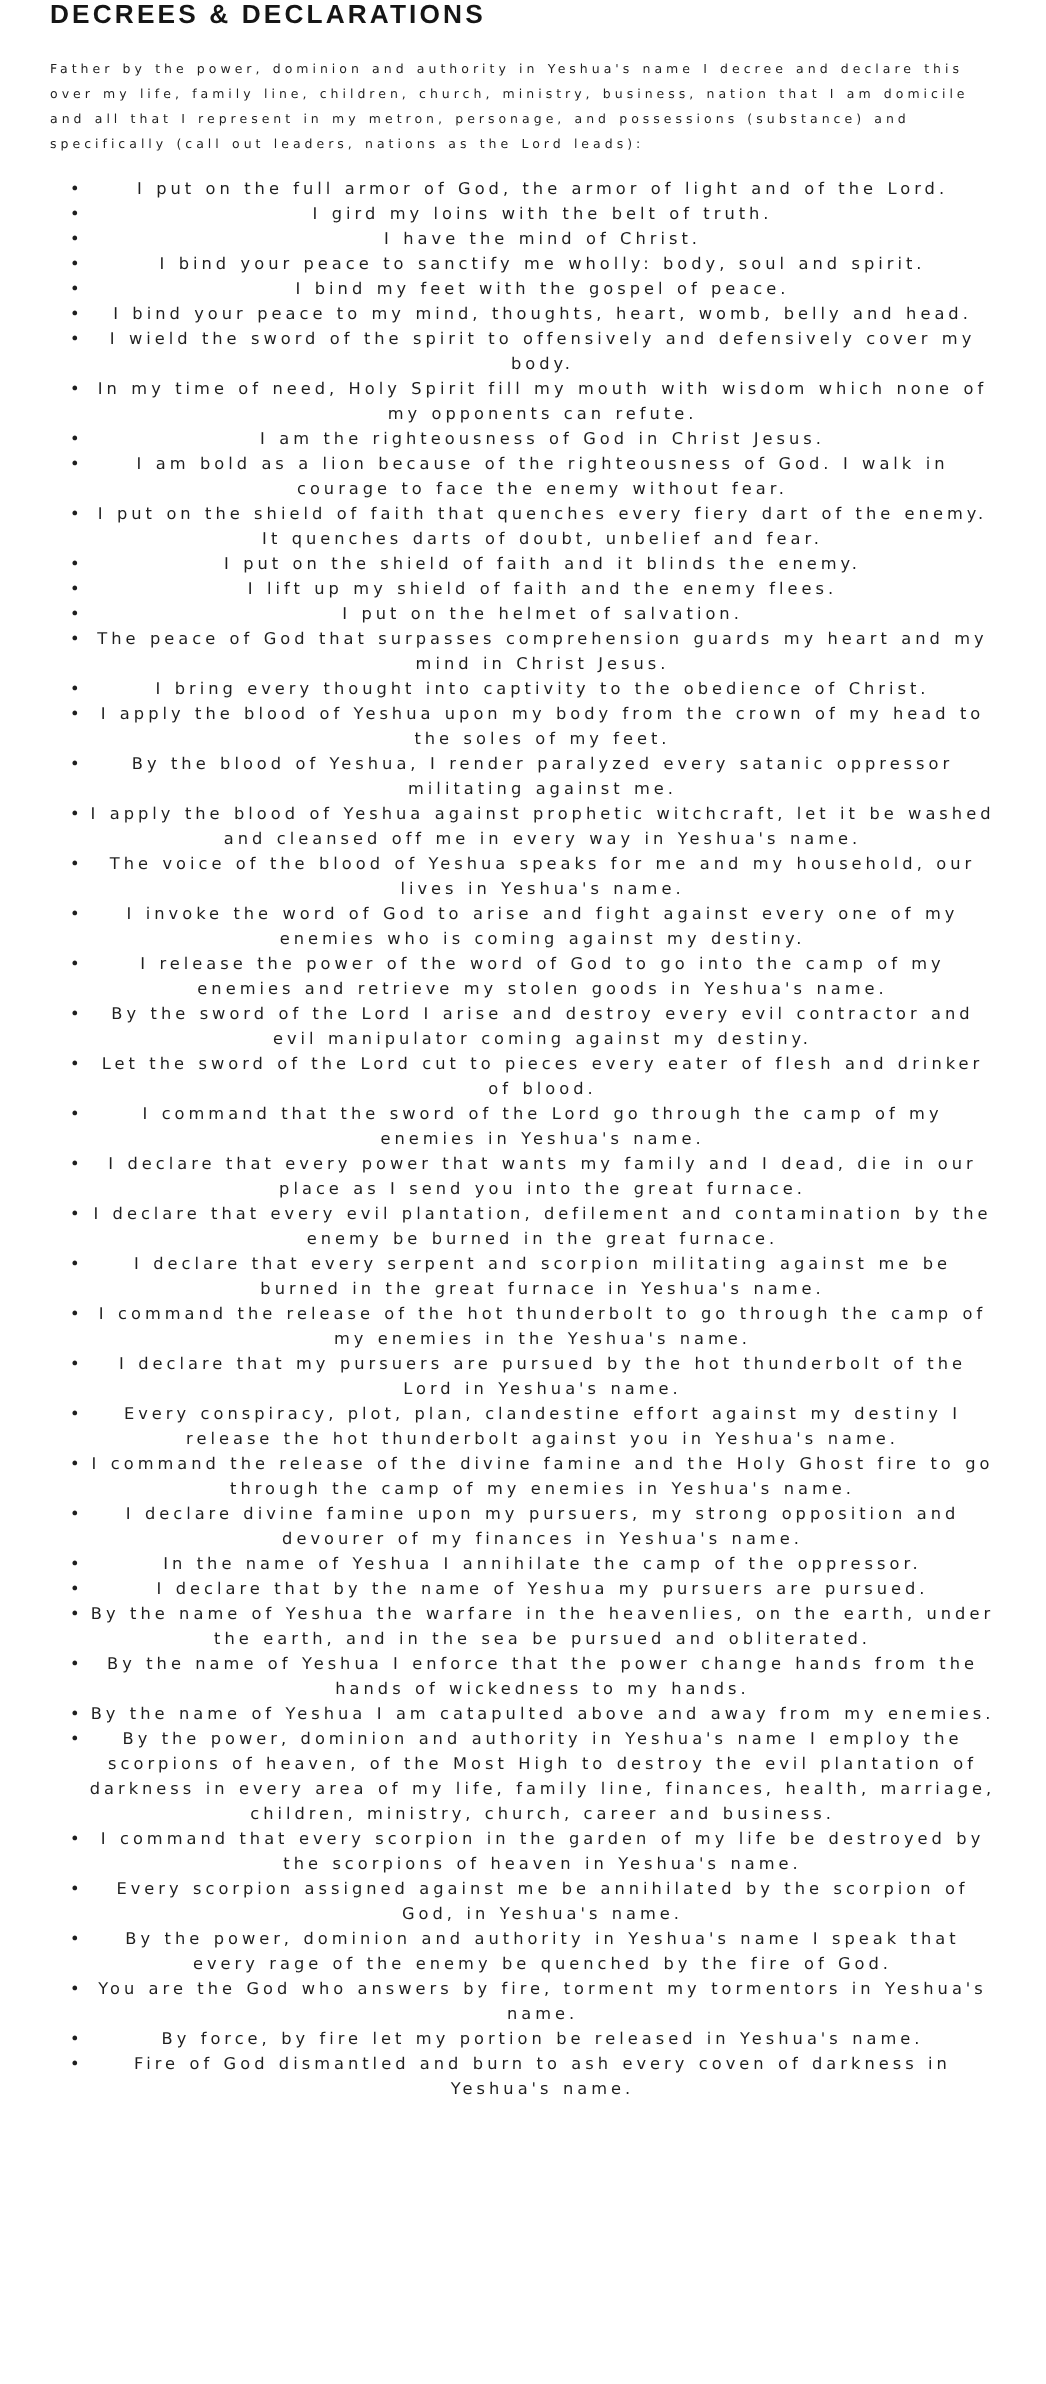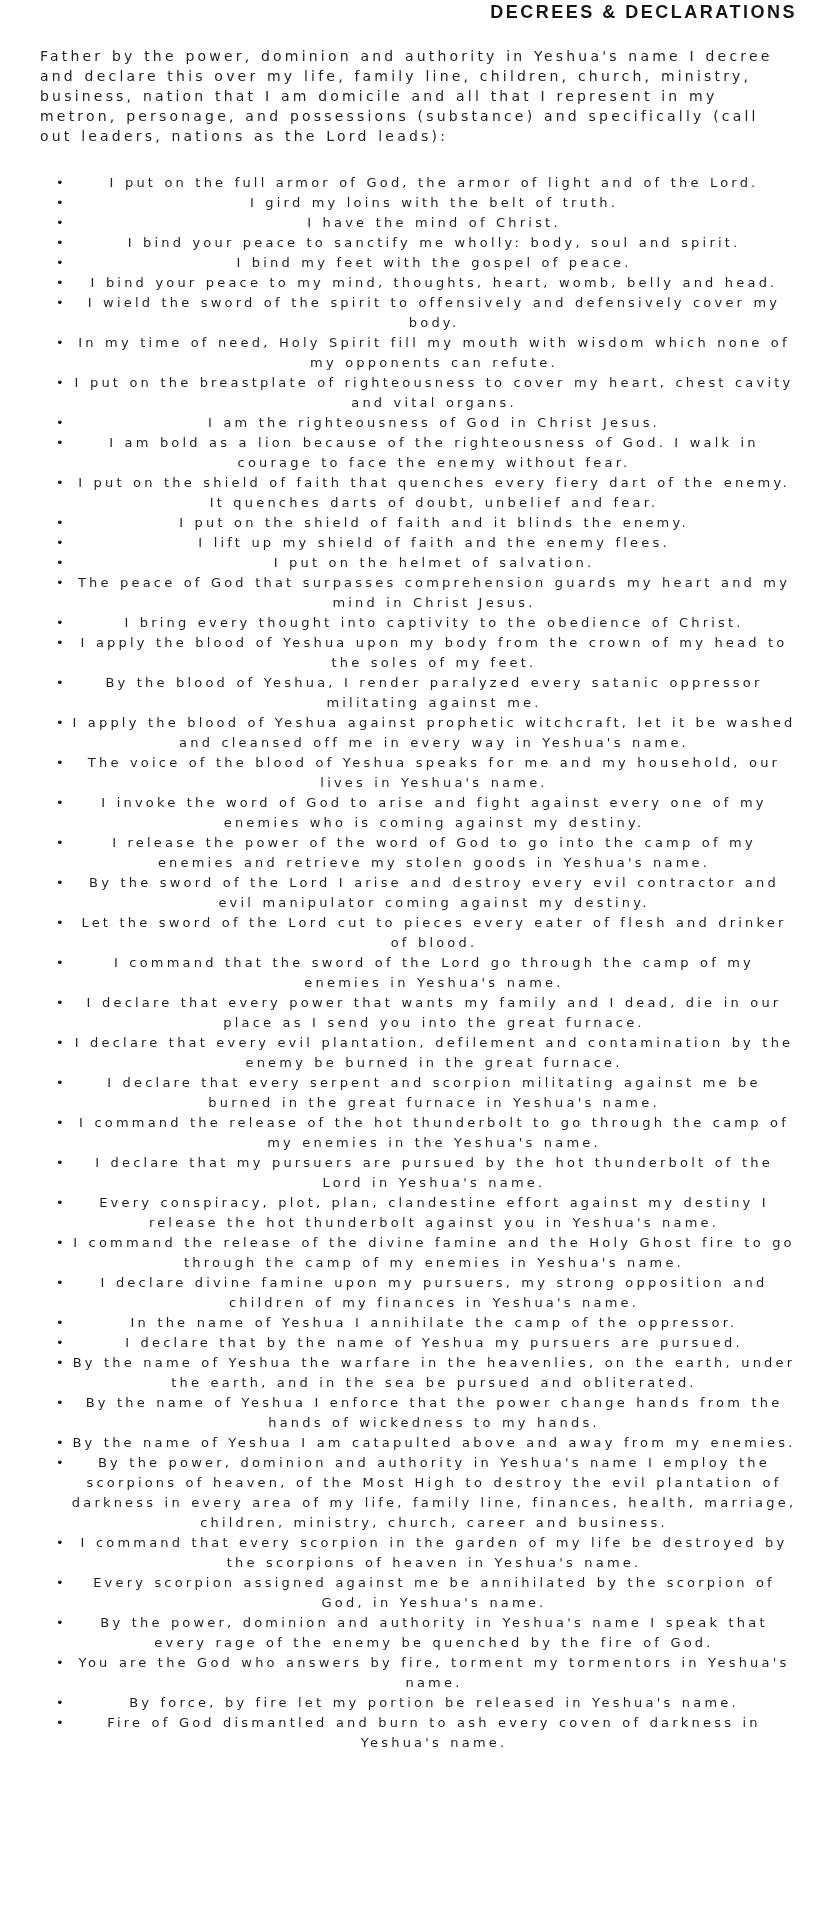--- a/index.html
+++ b/index.html
@@ -12,35 +12,35 @@
     min-height: 1907px;
     color: #1f1f1f;
     font-family: "DejaVu Sans", "Liberation Sans", sans-serif;
     -webkit-font-smoothing: antialiased;
   }
   .doc {
     padding: 2px 40px 30px 40px;
     box-sizing: border-box;
   }
   .title {
-    text-align: right;
+    text-align: left;
     font-family: "Liberation Sans", "DejaVu Sans", sans-serif;
-    font-size: 18px;
+    font-size: 21px;
     font-weight: 700;
     letter-spacing: 2.5px;
     line-height: 20px;
     margin: 0 0 24px 0;
     color: #161616;
   }
   .intro {
-    font-size: 14px;
+    font-size: 10px;
     letter-spacing: 3.2px;
     word-spacing: 1px;
     line-height: 20px;
-    margin: 0 0 27px 0;
+    margin: 0 0 16px 0;
     text-align: left;
   }
   ul.decrees {
     list-style: none;
     margin: 0;
     padding: 0 0 0 16px;
     font-size: 13px;
     letter-spacing: 3.2px;
     word-spacing: 1px;
     line-height: 20px;
@@ -70,21 +70,20 @@
 
   <ul class="decrees" id="decrees-list">
       <li>I put on the full armor of God, the armor of light and of the Lord.</li>
       <li>I gird my loins with the belt of truth.</li>
       <li>I have the mind of Christ.</li>
       <li>I bind your peace to sanctify me wholly: body, soul and spirit.</li>
       <li>I bind my feet with the gospel of peace.</li>
       <li>I bind your peace to my mind, thoughts, heart, womb, belly and head.</li>
       <li>I wield the sword of the spirit to offensively and defensively cover my body.</li>
       <li>In my time of need, Holy Spirit fill my mouth with wisdom which none of my opponents can refute.</li>
-      <li>I put on the breastplate of righteousness to cover my heart, chest cavity and vital organs.</li>
       <li>I am the righteousness of God in Christ Jesus.</li>
       <li>I am bold as a lion because of the righteousness of God. I walk in courage to face the enemy without fear.</li>
       <li>I put on the shield of faith that quenches every fiery dart of the enemy. It quenches darts of doubt, unbelief and fear.</li>
       <li>I put on the shield of faith and it blinds the enemy.</li>
       <li>I lift up my shield of faith and the enemy flees.</li>
       <li>I put on the helmet of salvation.</li>
       <li>The peace of God that surpasses comprehension guards my heart and my mind in Christ Jesus.</li>
       <li>I bring every thought into captivity to the obedience of Christ.</li>
       <li>I apply the blood of Yeshua upon my body from the crown of my head to the soles of my feet.</li>
       <li>By the blood of Yeshua, I render paralyzed every satanic oppressor militating against me.</li>
@@ -95,21 +94,21 @@
       <li>By the sword of the Lord I arise and destroy every evil contractor and evil manipulator coming against my destiny.</li>
       <li>Let the sword of the Lord cut to pieces every eater of flesh and drinker of blood.</li>
       <li>I command that the sword of the Lord go through the camp of my enemies in Yeshua's name.</li>
       <li>I declare that every power that wants my family and I dead, die in our place as I send you into the great furnace.</li>
       <li>I declare that every evil plantation, defilement and contamination by the enemy be burned in the great furnace.</li>
       <li>I declare that every serpent and scorpion militating against me be burned in the great furnace in Yeshua's name.</li>
       <li>I command the release of the hot thunderbolt to go through the camp of my enemies in the Yeshua's name.</li>
       <li>I declare that my pursuers are pursued by the hot thunderbolt of the Lord in Yeshua's name.</li>
       <li>Every conspiracy, plot, plan, clandestine effort against my destiny I release the hot thunderbolt against you in Yeshua's name.</li>
       <li>I command the release of the divine famine and the Holy Ghost fire to go through the camp of my enemies in Yeshua's name.</li>
-      <li>I declare divine famine upon my pursuers, my strong opposition and children of my finances in Yeshua's name.</li>
+      <li>I declare divine famine upon my pursuers, my strong opposition and devourer of my finances in Yeshua's name.</li>
       <li>In the name of Yeshua I annihilate the camp of the oppressor.</li>
       <li>I declare that by the name of Yeshua my pursuers are pursued.</li>
       <li>By the name of Yeshua the warfare in the heavenlies, on the earth, under the earth, and in the sea be pursued and obliterated.</li>
       <li>By the name of Yeshua I enforce that the power change hands from the hands of wickedness to my hands.</li>
       <li>By the name of Yeshua I am catapulted above and away from my enemies.</li>
       <li>By the power, dominion and authority in Yeshua's name I employ the scorpions of heaven, of the Most High to destroy the evil plantation of darkness in every area of my life, family line, finances, health, marriage, children, ministry, church, career and business.</li>
       <li>I command that every scorpion in the garden of my life be destroyed by the scorpions of heaven in Yeshua's name.</li>
       <li>Every scorpion assigned against me be annihilated by the scorpion of God, in Yeshua's name.</li>
       <li>By the power, dominion and authority in Yeshua's name I speak that every rage of the enemy be quenched by the fire of God.</li>
       <li>You are the God who answers by fire, torment my tormentors in Yeshua's name.</li>

